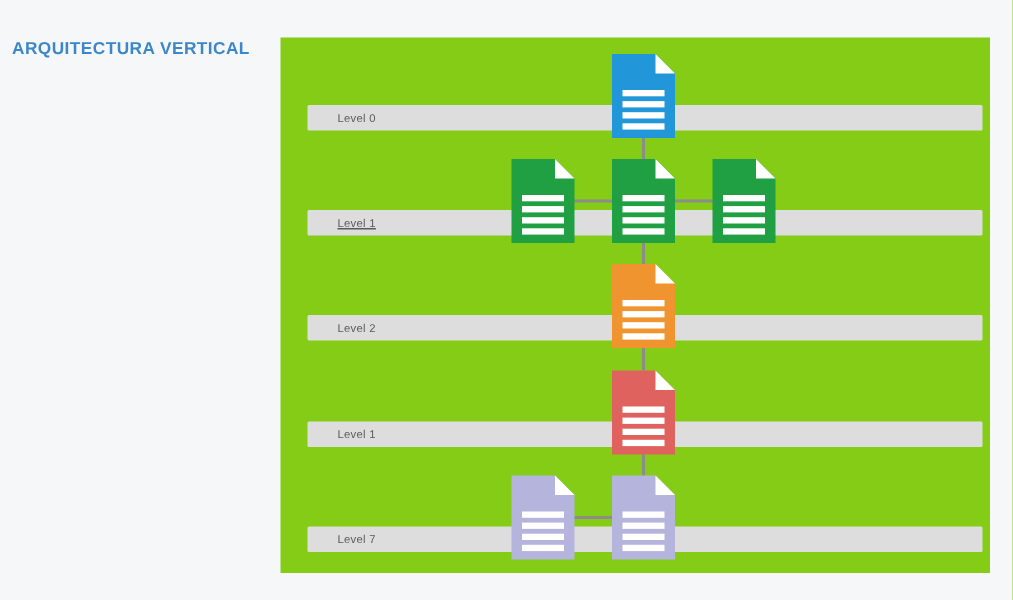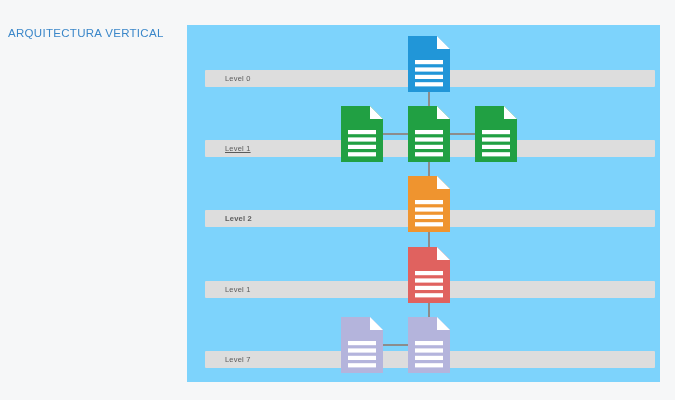--- a/index.html
+++ b/index.html
@@ -14,34 +14,34 @@
     overflow: hidden;
     position: relative;
   }
 
   
   #page-title {
     position: absolute;
     left: 8px;
     top: 27px;
     font-size: 11.5px;
-    font-weight: normal;
+    font-weight: bold;
     letter-spacing: 0.3px;
     color: #3b87c9;
     white-space: nowrap;
   }
 
   
   #diagram-panel {
     position: absolute;
     left: 187px;
     top: 25px;
     width: 473px;
     height: 357px;
-    background: #7dd3fc;
+    background: #84cc16;
   }
 
   
   .level-band {
     position: absolute;
     left: 18px;
     width: 450px;
     height: 17px;
     background: #dddddd;
     border-radius: 1px;
@@ -87,21 +87,21 @@
 <div id="page-title">ARQUITECTURA VERTICAL</div>
 
 <div id="diagram-panel">
 
   <div id="level-bands">
       <div class="level-band" style="top: 45px; background: rgb(221, 221, 221);"></div>
       <div class="level-label" style="top: 45px; color: rgb(90, 90, 90);">Level 0</div>
       <div class="level-band" style="top: 115px; background: rgb(221, 221, 221);"></div>
       <div class="level-label" style="top: 115px; color: rgb(90, 90, 90); text-decoration: underline;">Level 1</div>
       <div class="level-band" style="top: 185px; background: rgb(221, 221, 221);"></div>
-      <div class="level-label" style="top: 185px; color: rgb(90, 90, 90); font-weight: bold;">Level 2</div>
+      <div class="level-label" style="top: 185px; color: rgb(90, 90, 90);">Level 2</div>
       <div class="level-band" style="top: 256px; background: rgb(221, 221, 221);"></div>
       <div class="level-label" style="top: 256px; color: rgb(90, 90, 90);">Level 1</div>
       <div class="level-band" style="top: 326px; background: rgb(221, 221, 221);"></div>
       <div class="level-label" style="top: 326px; color: rgb(90, 90, 90);">Level 7</div>
     </div>
 
   <div id="connectors">
       <div class="connector-v" style="left: 241px; top: 67px; height: 14px; background: rgb(140, 140, 140);"></div>
       <div class="connector-h" style="left: 188px; top: 108px; width: 34px; background: rgb(140, 140, 140);"></div>
       <div class="connector-h" style="left: 261px; top: 108px; width: 34px; background: rgb(140, 140, 140);"></div>

